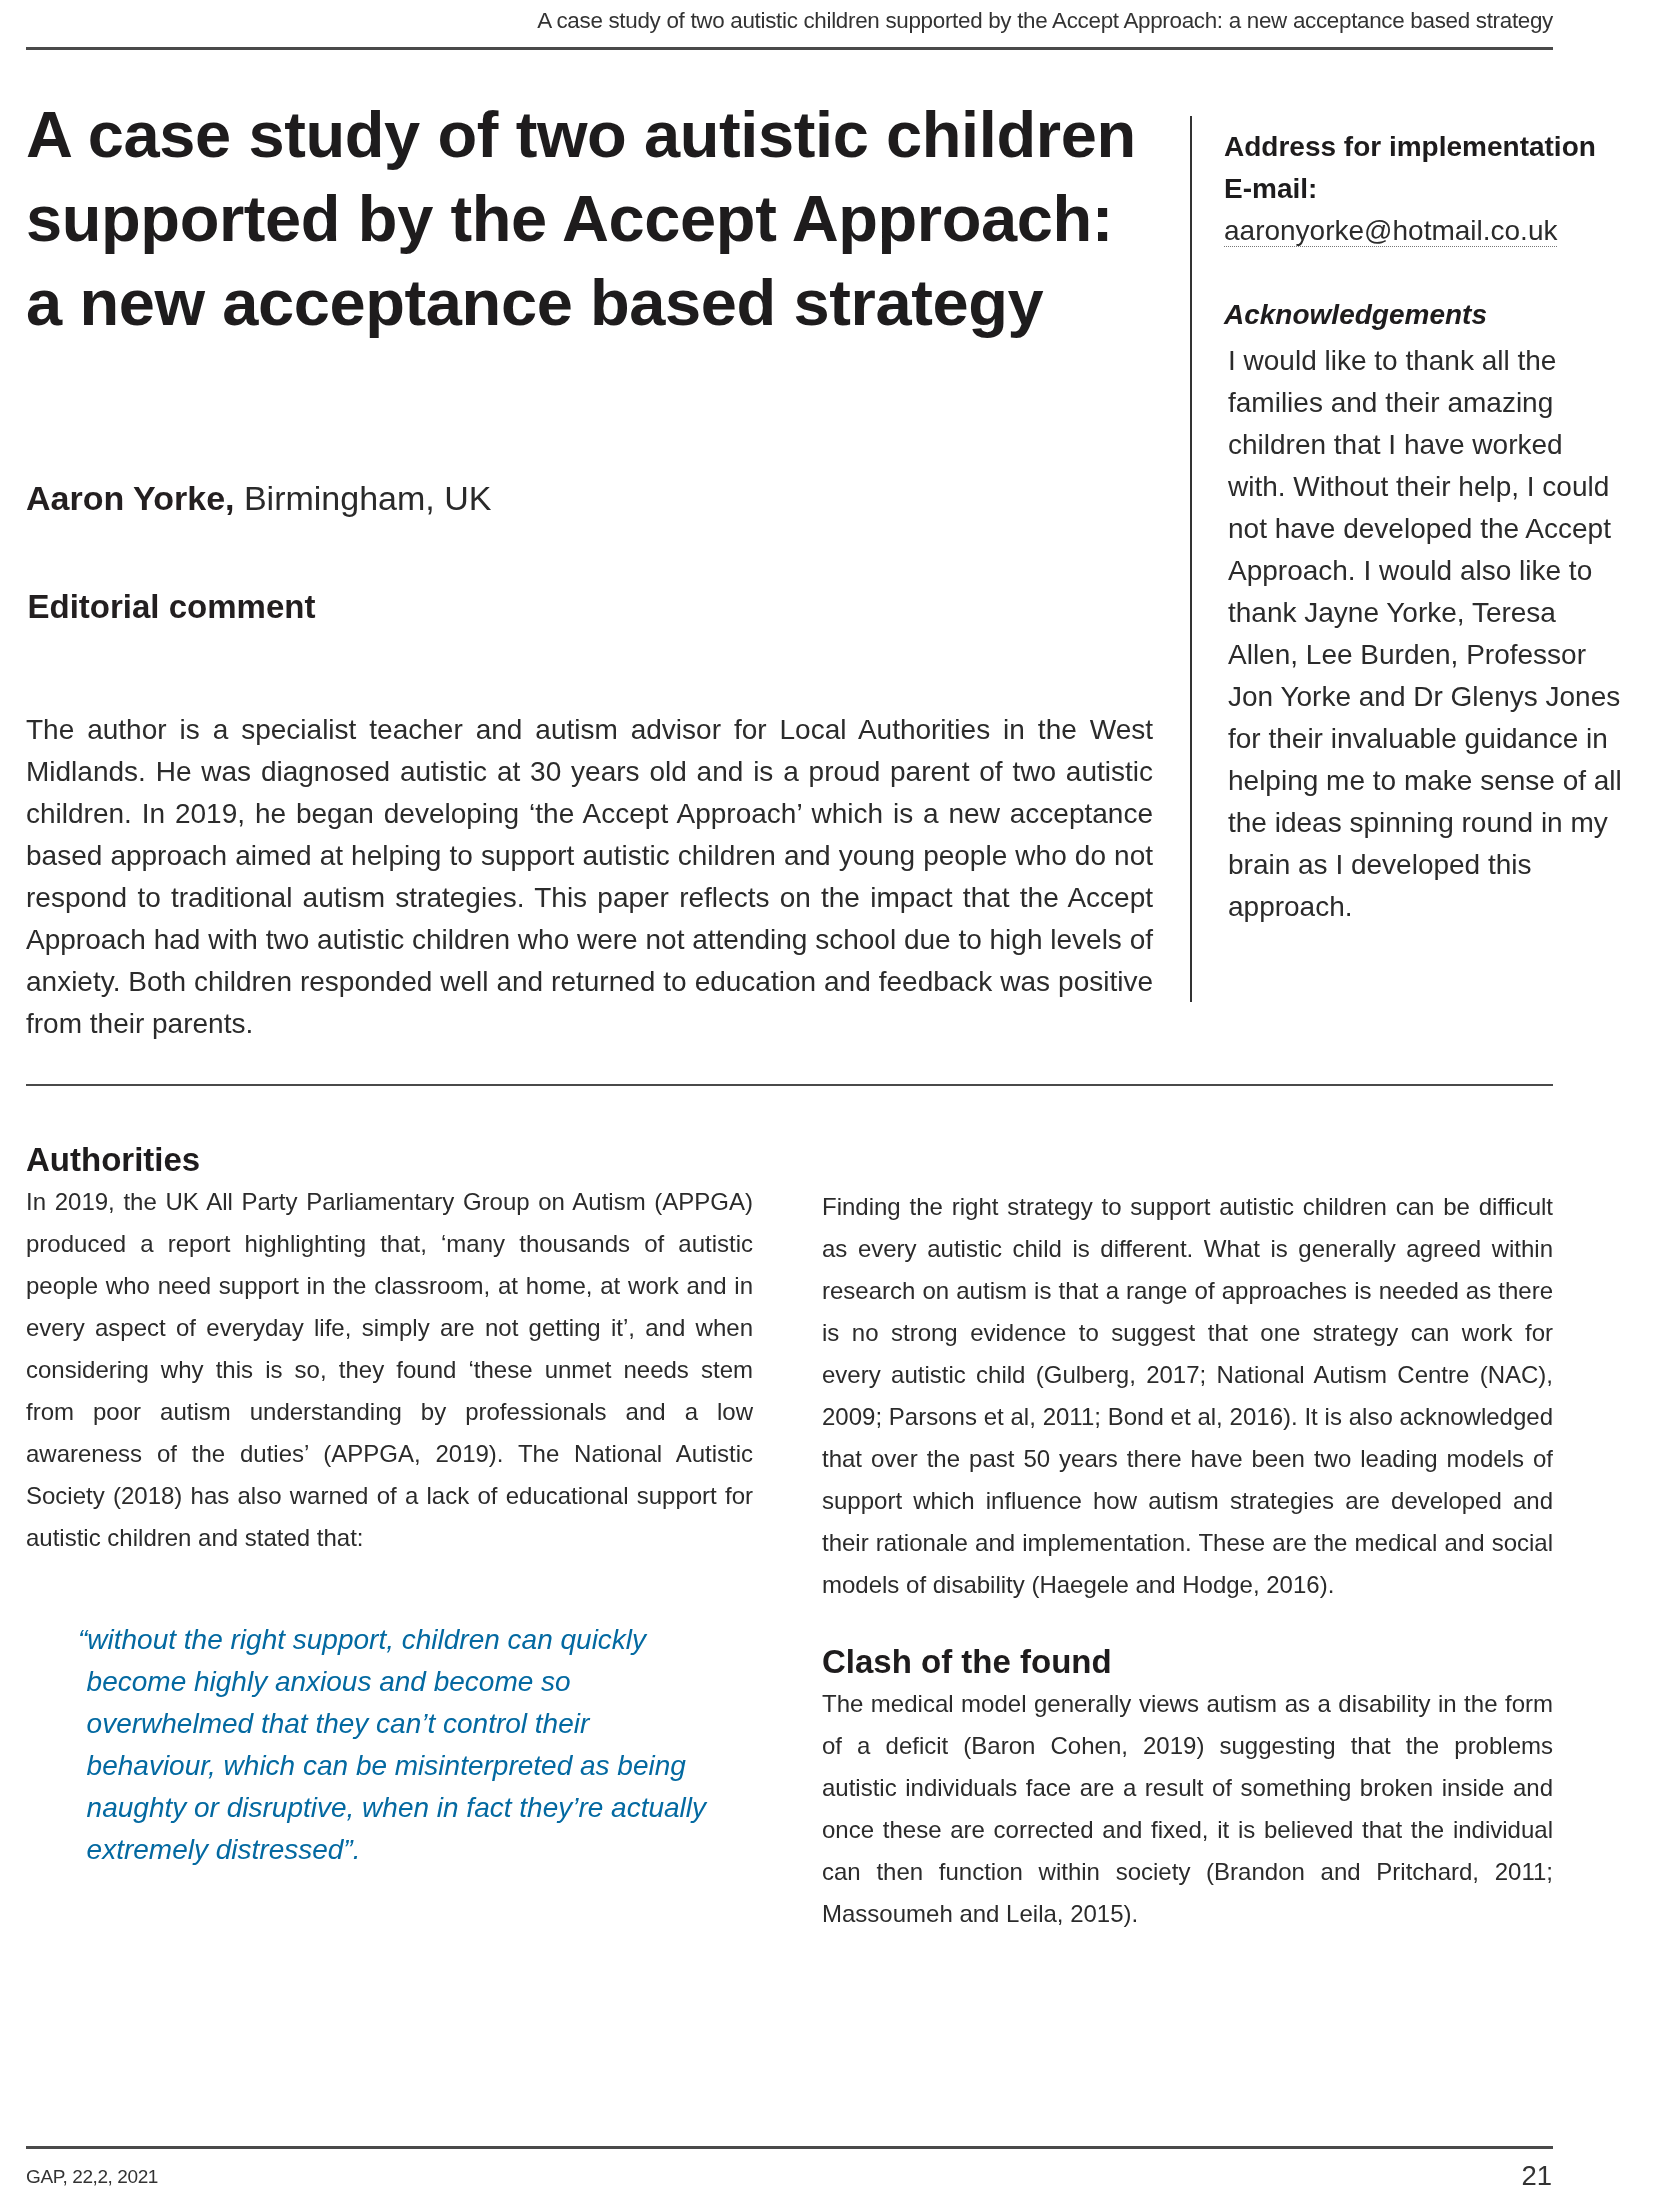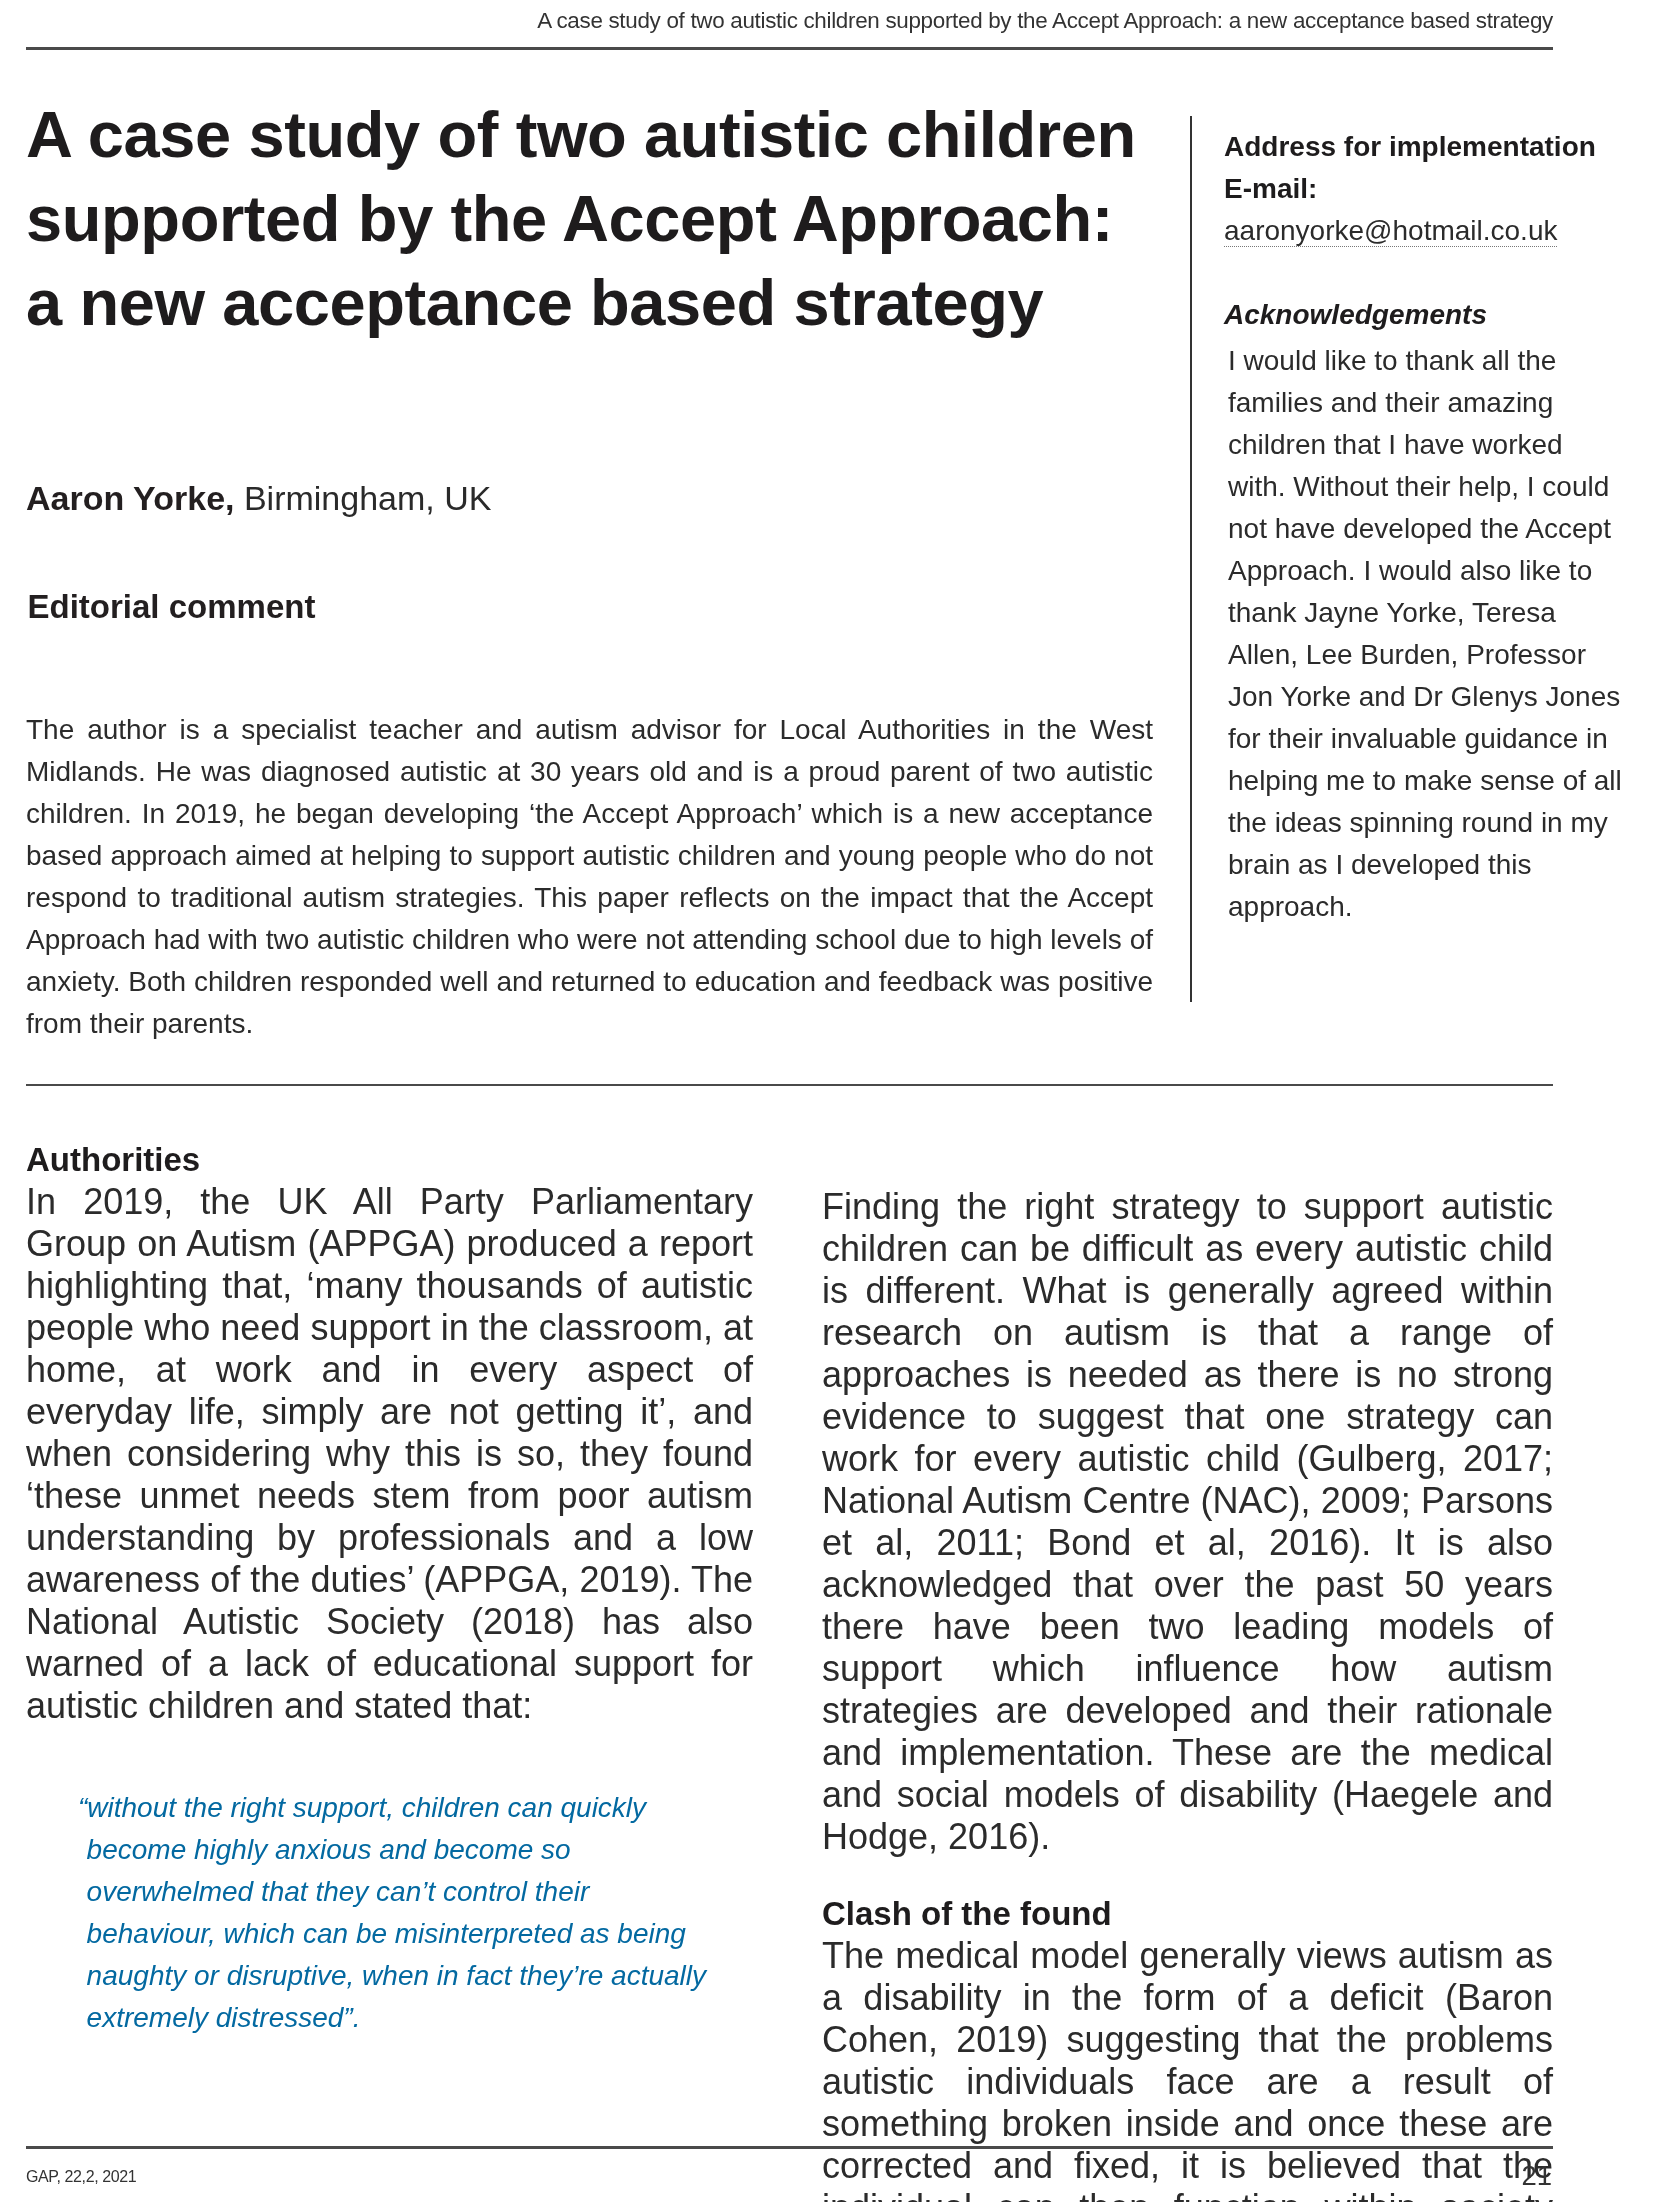--- a/index.html
+++ b/index.html
@@ -61,32 +61,32 @@
     .col-left {
       position: absolute; left: 26px; top: 1138px; width: 727px;
     }
     .col-right {
       position: absolute; left: 822px; top: 1186px; width: 731px;
     }
     .section-heading {
       margin: 0; font-size: 33px; line-height: 43px; font-weight: bold; color: #1e1c1d;
     }
     .body-text {
-      margin: 0; font-size: 36px; line-height: 42px; text-align: justify; color: #2b2b2b;
+      margin: 0; font-size: 24px; line-height: 42px; text-align: justify; color: #2b2b2b;
     }
     .quote {
       margin: 60px 0 0 52px; width: 637px;
       font-size: 28px; line-height: 42px; font-style: italic; color: #0369a1;
       text-indent: -8.6px; padding-left: 8.6px;
     }
     .col-right .section-heading.clash { margin-top: 34px; }
 
     .footer-left {
       position: absolute; left: 26px; top: 2163px;
-      font-size: 16px; line-height: 27.5px; color: #333; letter-spacing: -0.4px;
+      font-size: 19px; line-height: 27.5px; color: #333; letter-spacing: -0.4px;
     }
     .footer-right {
       position: absolute; right: 103px; top: 2160px;
       font-size: 27.5px; line-height: 31px; color: #333;
     }
   </style>
 </head>
 <body>
 
 <div class="running-head">A case study of two autistic children supported by the Accept Approach: a new acceptance based strategy</div>

